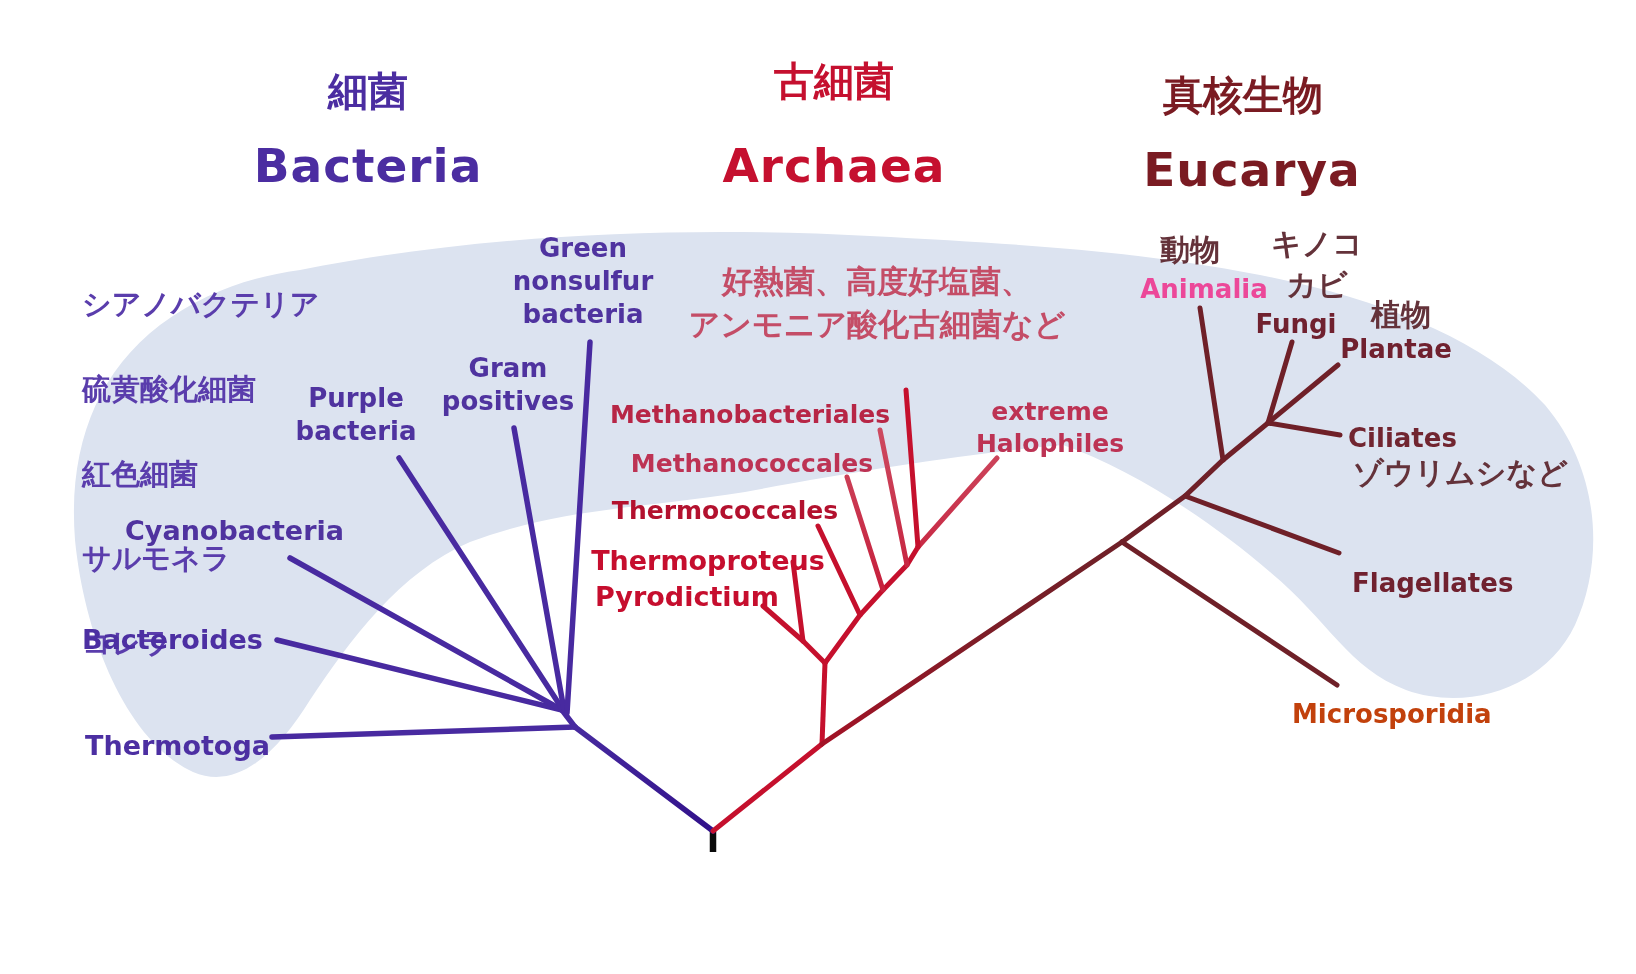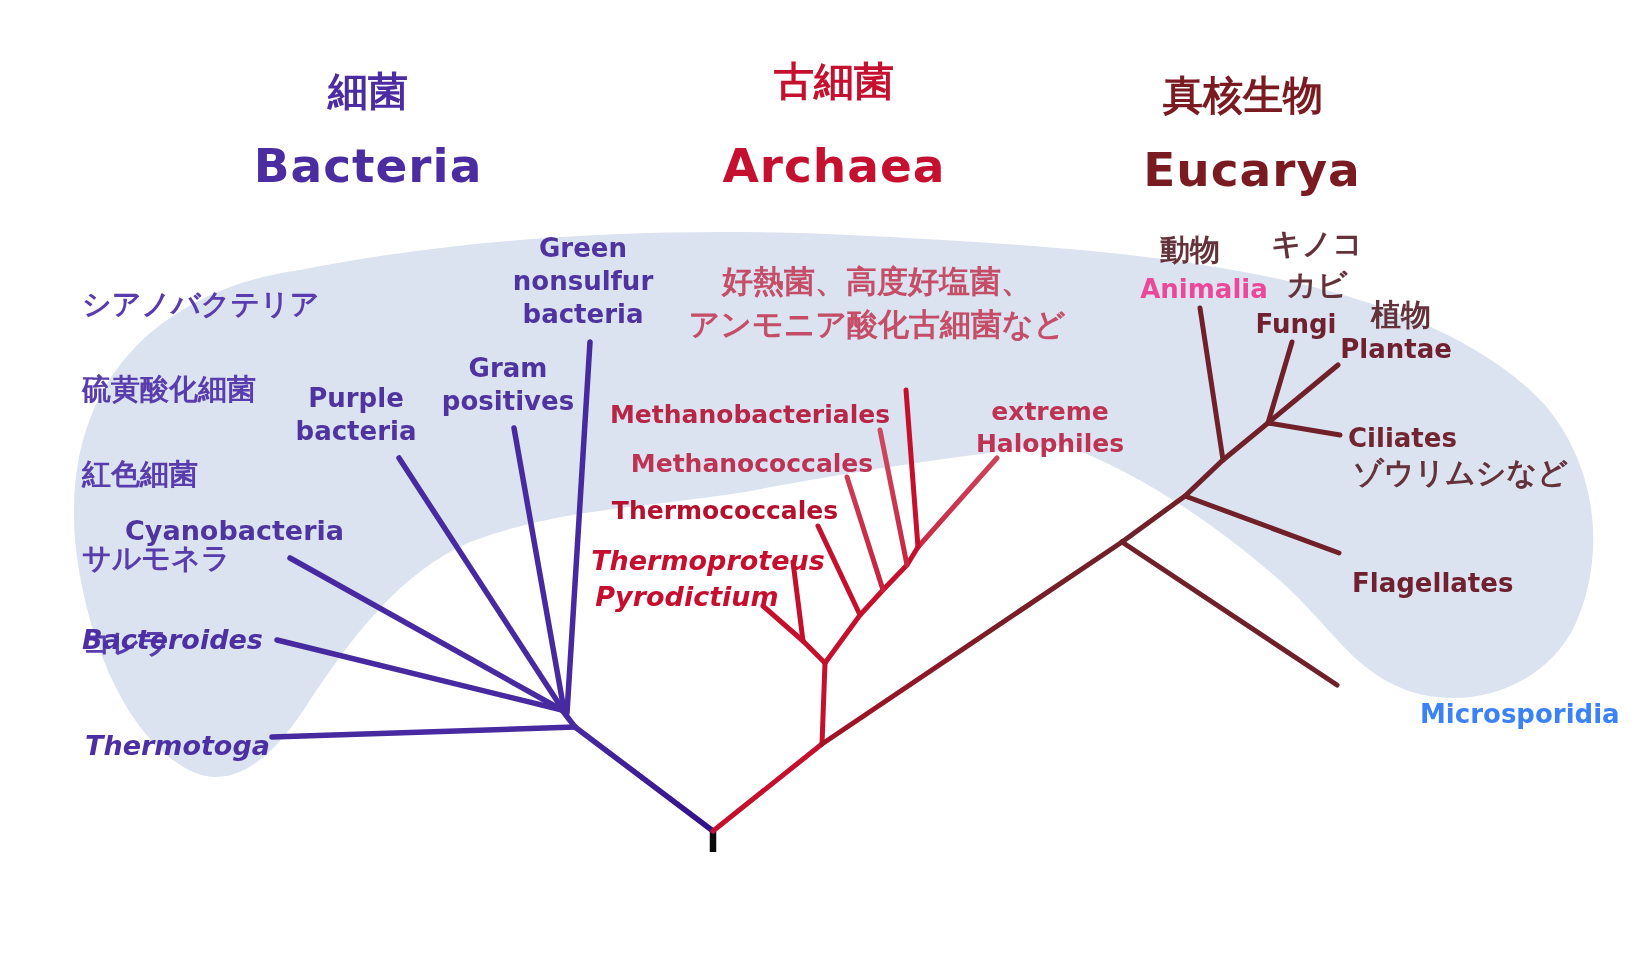--- a/index.html
+++ b/index.html
@@ -11,21 +11,21 @@
     font-family:"DejaVu Sans","Liberation Sans",sans-serif;
   }
   #tree-svg{position:absolute;left:0;top:0;width:1636px;height:974px;}
   .lbl{
     position:absolute;
     white-space:pre-line;
     font-weight:bold;
     line-height:1.26;
   }
   .ctr{transform:translateX(-50%);text-align:center;}
-  .it{font-style:italic;}
+  .it{}
   .jp{font-weight:600;}
   .hdr-jp{font-size:40px;font-weight:bold;}
   .hdr-en{font-size:47px;font-weight:bold;letter-spacing:1px;}
   .examples-list{position:absolute;left:82px;top:241px;font-size:29px;font-weight:600;
     color:#5a3dac;line-height:1.46;white-space:pre-line;}
   .examples-list span{display:block;}
 </style>
 </head>
 <body>
 
@@ -144,15 +144,15 @@
   <div class="lbl ctr jp" style="left:1190px;top:231px;font-size:30px;font-weight:600;color:#64323a;">動物</div>
   <div class="lbl ctr" style="left:1204px;top:273px;font-size:26px;color:#ec4899;">Animalia</div>
   <div class="lbl ctr jp" style="left:1317px;top:225px;font-size:30px;font-weight:600;color:#64323a;">キノコ</div>
   <div class="lbl ctr jp" style="left:1317px;top:266px;font-size:30px;font-weight:600;color:#64323a;">カビ</div>
   <div class="lbl ctr" style="left:1296px;top:308px;font-size:26px;color:#70212f;">Fungi</div>
   <div class="lbl ctr jp" style="left:1401px;top:296px;font-size:30px;font-weight:600;color:#64323a;">植物</div>
   <div class="lbl ctr" style="left:1396px;top:333px;font-size:26px;color:#70212f;">Plantae</div>
   <div class="lbl" style="left:1348px;top:422px;font-size:26px;color:#712530;">Ciliates</div>
   <div class="lbl jp" style="left:1353px;top:454px;font-size:30px;font-weight:700;color:#64323a;">ゾウリムシなど</div>
   <div class="lbl" style="left:1352px;top:567px;font-size:26px;color:#70212f;">Flagellates</div>
-  <div class="lbl" style="left:1420px;top:698px;font-size:26px;color:#3b82f6;">Microsporidia</div>
+  <div class="lbl" style="left:1292px;top:698px;font-size:26px;color:#c2410c;">Microsporidia</div>
 
 </div>
 
 </body></html>

